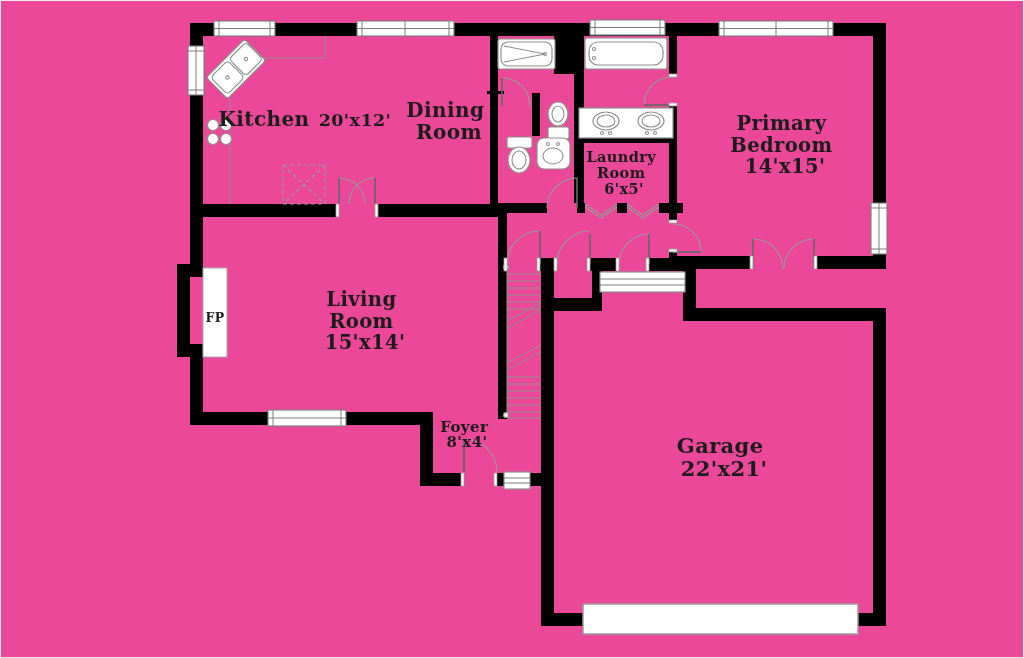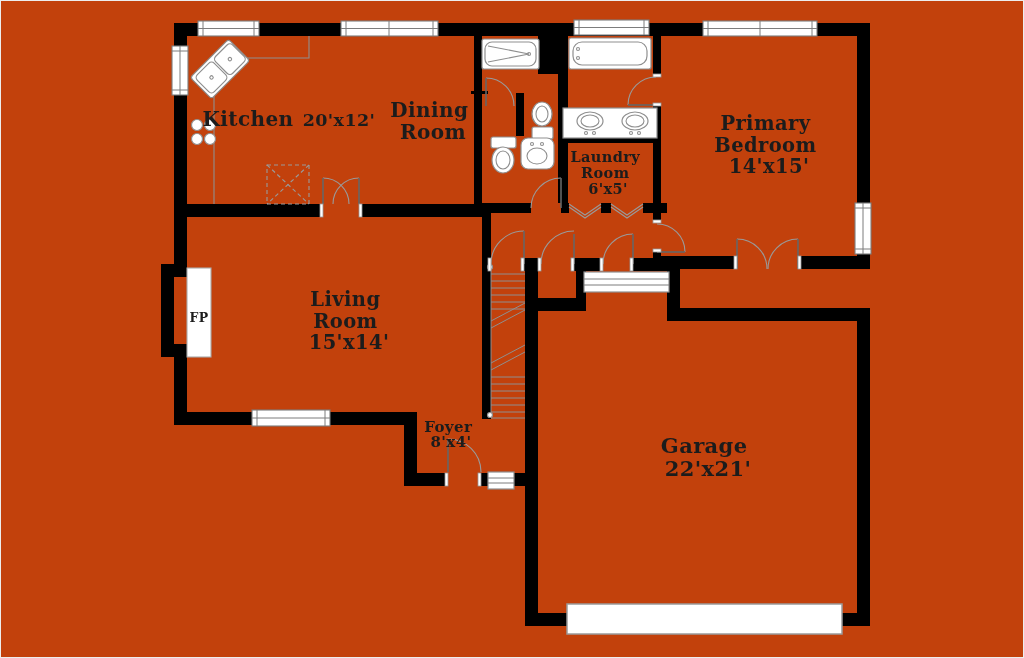--- a/index.html
+++ b/index.html
@@ -1,17 +1,17 @@
 <!DOCTYPE html>
 <html><head>
 <meta charset="utf-8">
 <style>
   html,body{margin:0;padding:0;background:#fff;}
-  .page{position:relative;width:1024px;height:658px;background:#c2410c;overflow:hidden;
-        border:1px solid #ededed;box-sizing:border-box;}
+  .page{position:relative;width:1024px;height:658px;background:#ec4899;overflow:hidden;
+        border:1px solid #ededed;box-sizing:border-box;padding-left:16px;}
   svg{display:block;}
   .room-label{font-family:"DejaVu Serif","Liberation Serif",serif;font-weight:700;
               fill:#1c1c1c;text-anchor:middle;letter-spacing:.4px;}
   .lbl-20{font-size:20px;} .lbl-19{font-size:19.5px;} .lbl-21{font-size:21px;}
   .lbl-17{font-size:17.5px;} .lbl-15{font-size:15px;} .lbl-14{font-size:14.5px;}
   .lbl-12{font-size:12.5px;}
   .wall{fill:#000;}
   .fix{fill:#fff;stroke:#8f8f8f;stroke-width:1.2;}
   .fixline{fill:none;stroke:#8f8f8f;stroke-width:1.1;}
   .arc{fill:none;stroke:#9a9a9a;stroke-width:1.1;}

